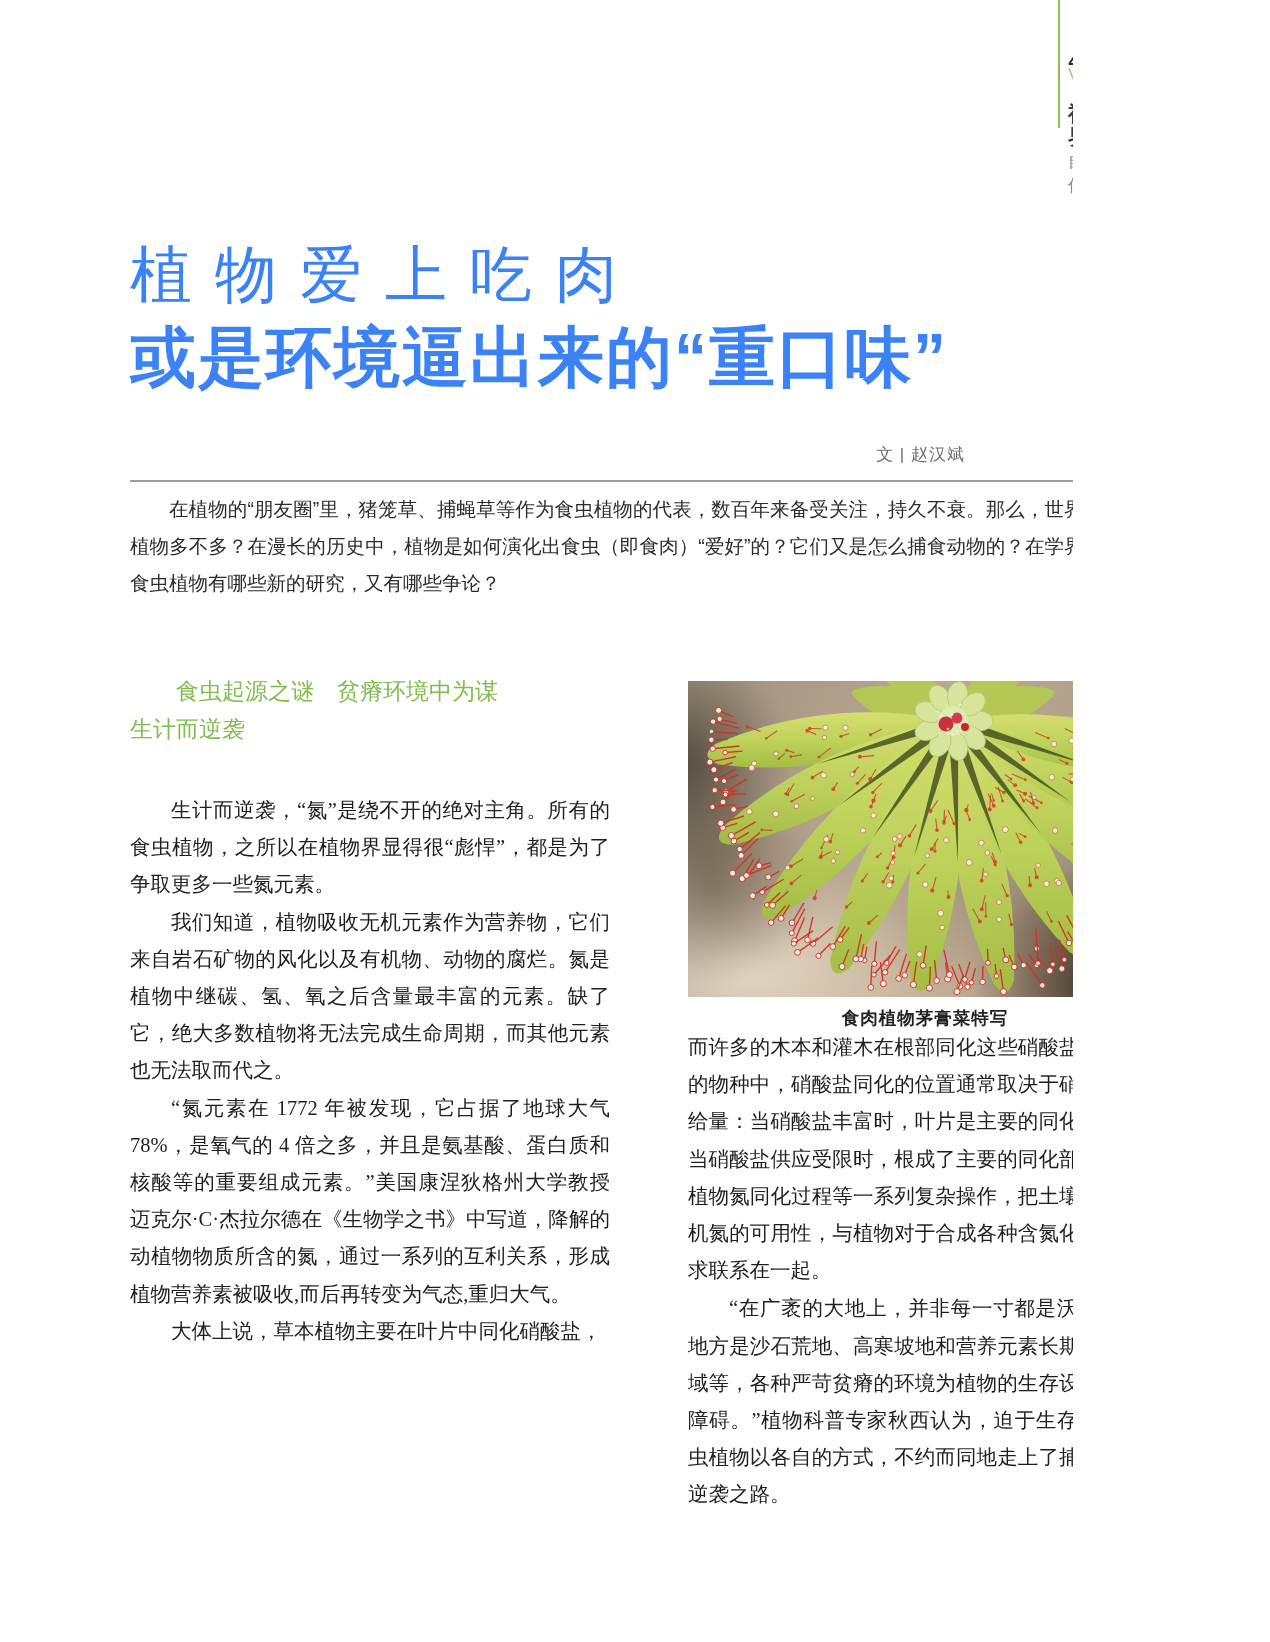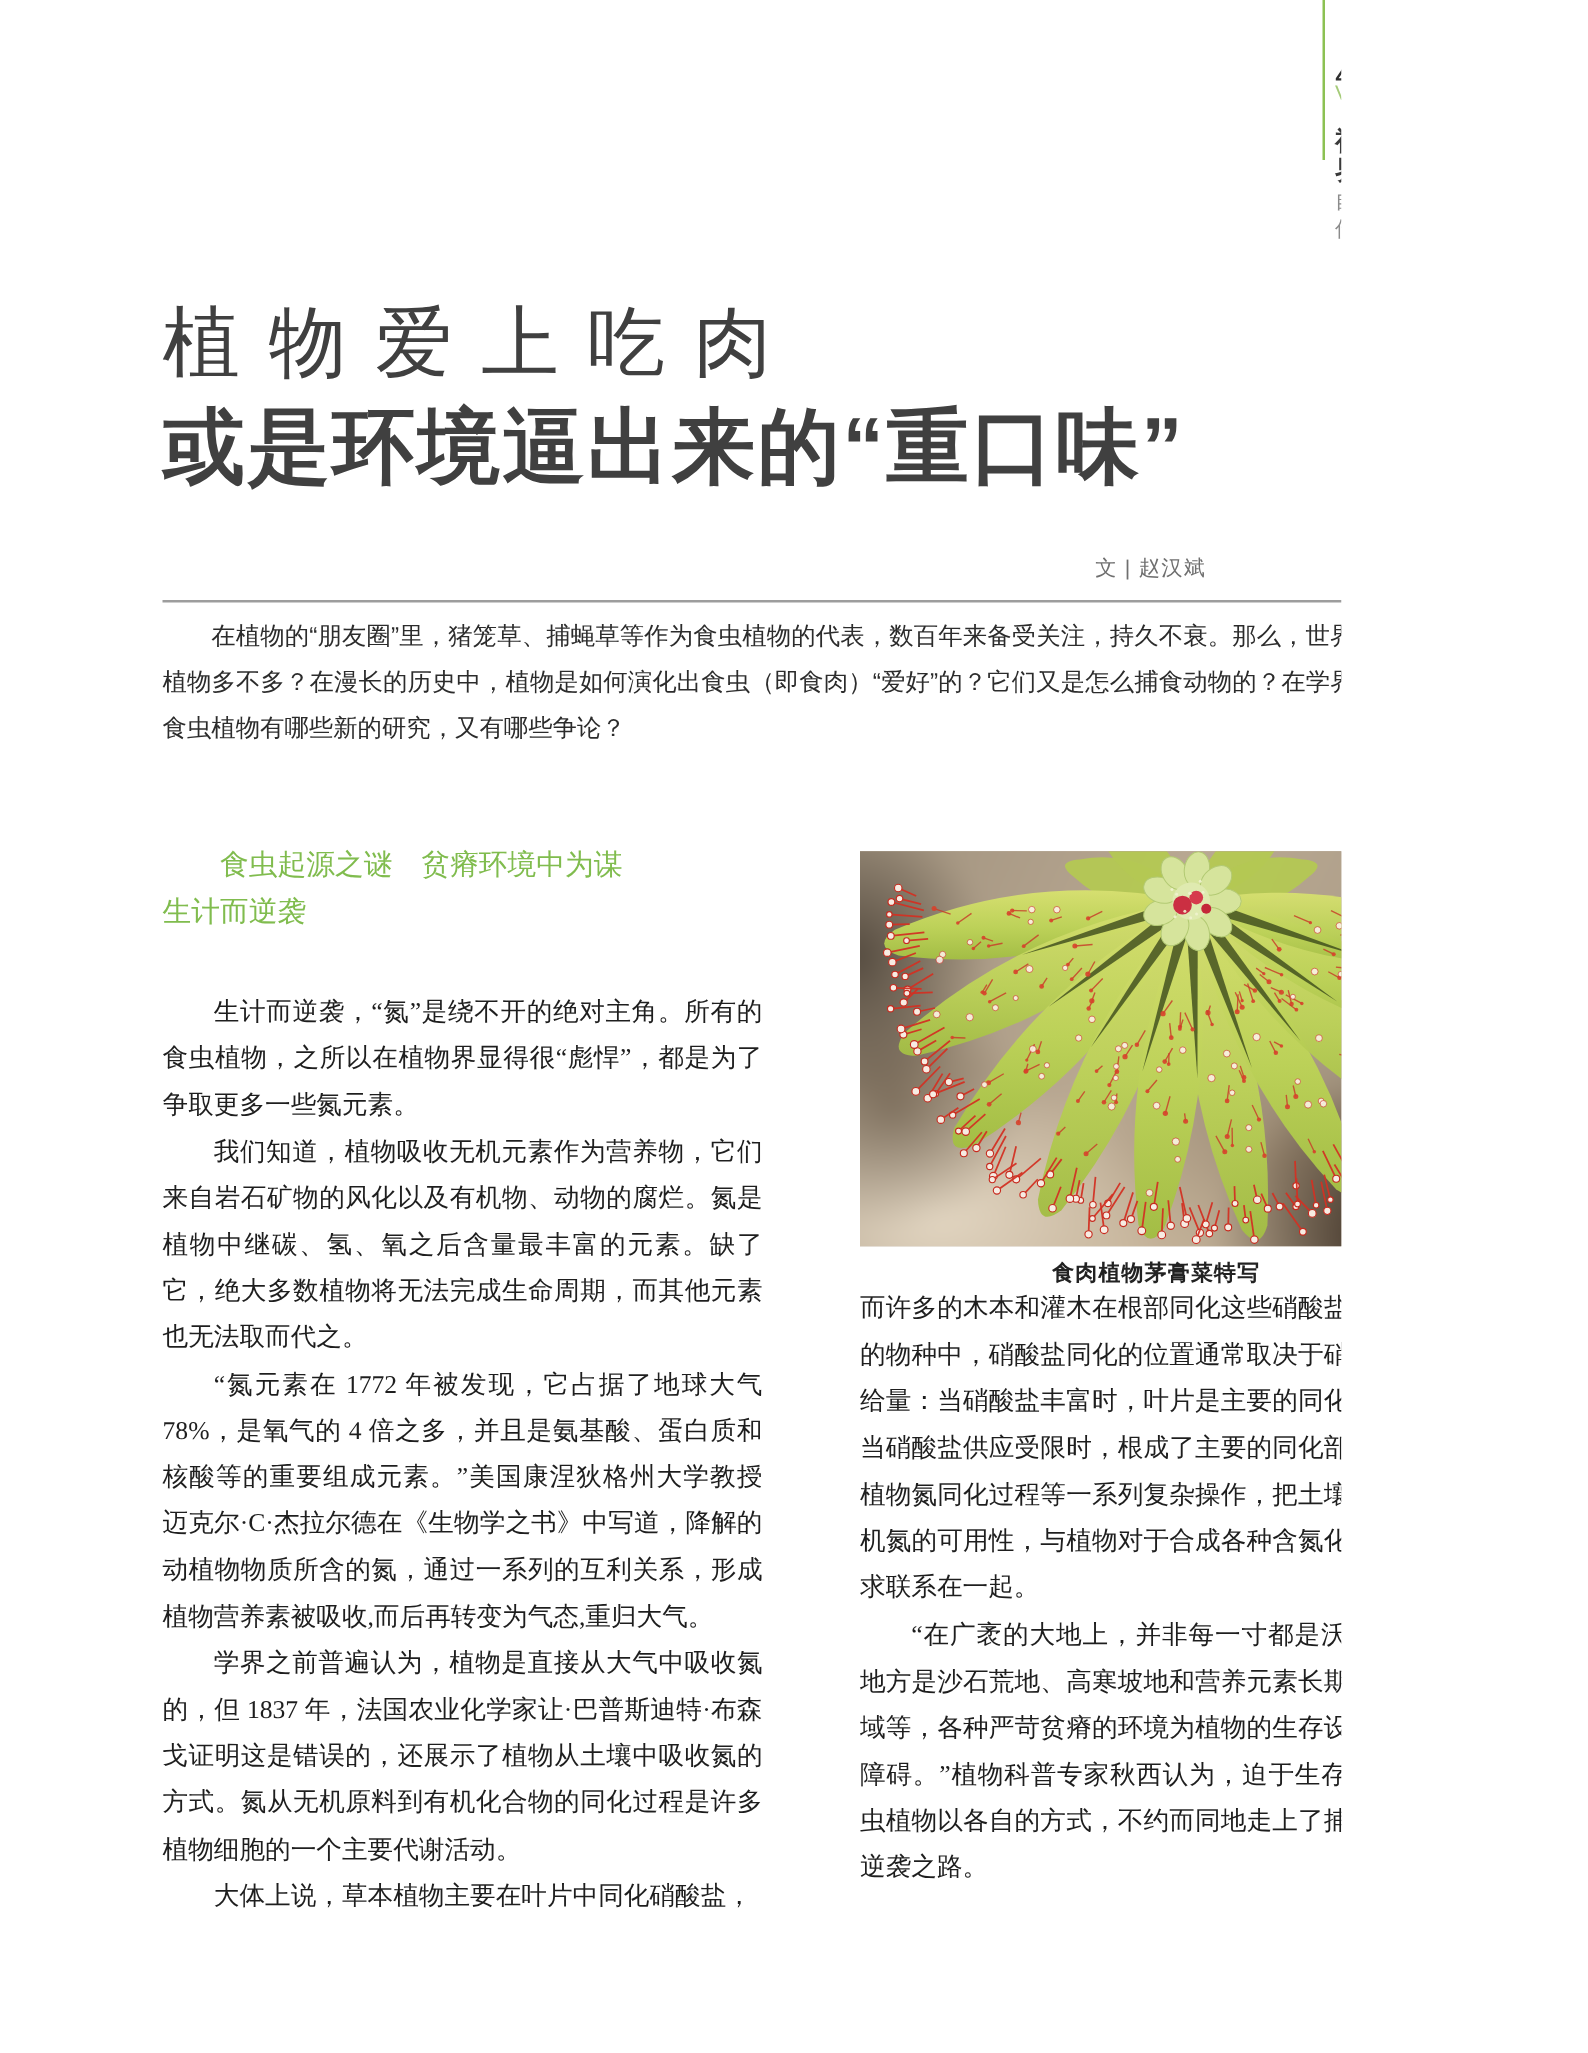--- a/index.html
+++ b/index.html
@@ -9,21 +9,21 @@
   
   .v-rule{position:absolute;left:1058px;top:0;width:2px;height:128px;background:#8cc153;}
   .page-number{position:absolute;left:1068px;top:46px;font-size:28px;line-height:1;color:#2f2f2f;letter-spacing:1px;}
   .section-en{position:absolute;left:1068px;top:66px;font-size:17px;line-height:1;color:#a5cb79;letter-spacing:1px;}
   .section-cn{position:absolute;left:1068px;top:102px;font-size:21px;line-height:1.1;color:#333;}
   .section-cn .cn-main{font-weight:600;color:#3a3a3a;}
   .section-cn .cn-dash{color:#8cc153;font-weight:700;margin:0 4px 0 6px;}
   .section-cn .cn-sub{color:#8b8b8b;font-size:17px;}
 
   
-  .title-block{position:absolute;left:130px;top:244px;color:#404040;}
+  .title-block{position:absolute;left:130px;top:244px;color:#3b82f6;}
   .title-line1{font-size:62px;line-height:1;letter-spacing:23px;font-weight:400;}
   .title-line2{font-size:66px;line-height:1;letter-spacing:2px;font-weight:900;margin-top:18px;}
 
   .byline{position:absolute;right:108px;top:443px;font-size:17px;color:#6f6f6f;letter-spacing:1px;}
   .head-rule{position:absolute;left:130px;top:480px;width:1032px;height:2px;background:#9d9d9d;}
 
   
   .intro{position:absolute;left:130px;top:491px;width:1032px;margin:0;
          font-size:19.5px;line-height:37px;text-align:justify;text-indent:2em;color:#2c2c2c;}
 
@@ -81,21 +81,20 @@
 
   <div class="columns">
     <div class="col-left">
       <h2 class="sec-heading">
         <div class="h-line1">食虫起源之谜　贫瘠环境中为谋</div>
         <div class="h-line2">生计而逆袭</div>
       </h2>
       <p class="body-par">生计而逆袭，“氮”是绕不开的绝对主角。所有的食虫植物，之所以在植物界显得很“彪悍”，都是为了争取更多一些氮元素。</p>
       <p class="body-par">我们知道，植物吸收无机元素作为营养物，它们来自岩石矿物的风化以及有机物、动物的腐烂。氮是植物中继碳、氢、氧之后含量最丰富的元素。缺了它，绝大多数植物将无法完成生命周期，而其他元素也无法取而代之。</p>
       <p class="body-par">“氮元素在 1772 年被发现，它占据了地球大气 78%，是氧气的 4 倍之多，并且是氨基酸、蛋白质和核酸等的重要组成元素。”美国康涅狄格州大学教授迈克尔·C·杰拉尔德在《生物学之书》中写道，降解的动植物物质所含的氮，通过一系列的互利关系，形成植物营养素被吸收,而后再转变为气态,重归大气。</p>
-      <p class="body-par">学界之前普遍认为，植物是直接从大气中吸收氮的，但 1837 年，法国农业化学家让·巴普斯迪特·布森戈证明这是错误的，还展示了植物从土壤中吸收氮的方式。氮从无机原料到有机化合物的同化过程是许多植物细胞的一个主要代谢活动。</p>
       <p class="body-par">大体上说，草本植物主要在叶片中同化硝酸盐，</p>
     </div>
 
     <div class="col-right">
       <figure>
         <div class="photo">
           <svg id="plant-svg" viewBox="0 0 474 316" width="474" height="316">
               <defs>
                 <linearGradient id="leafg" x1="0" y1="0" x2="0" y2="1">
                   <stop offset="0" stop-color="#d6df70"></stop>

